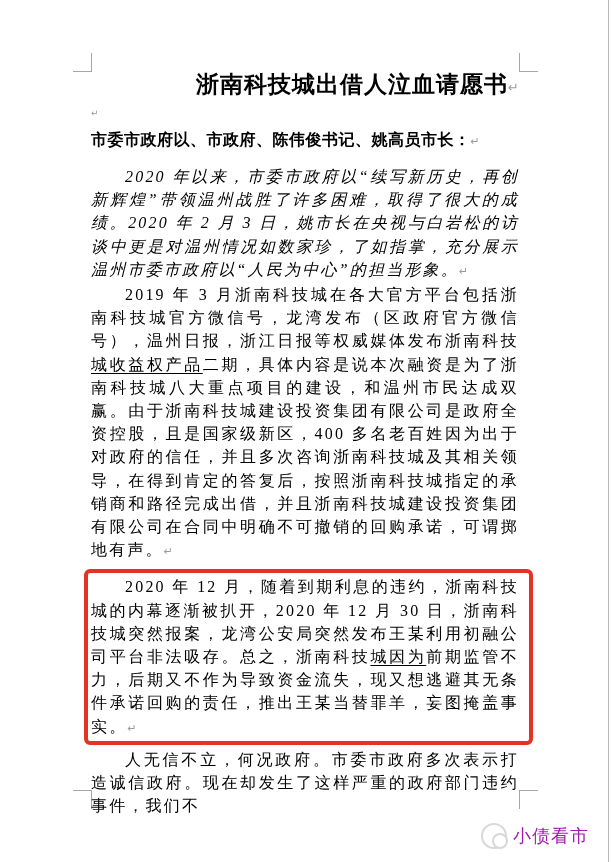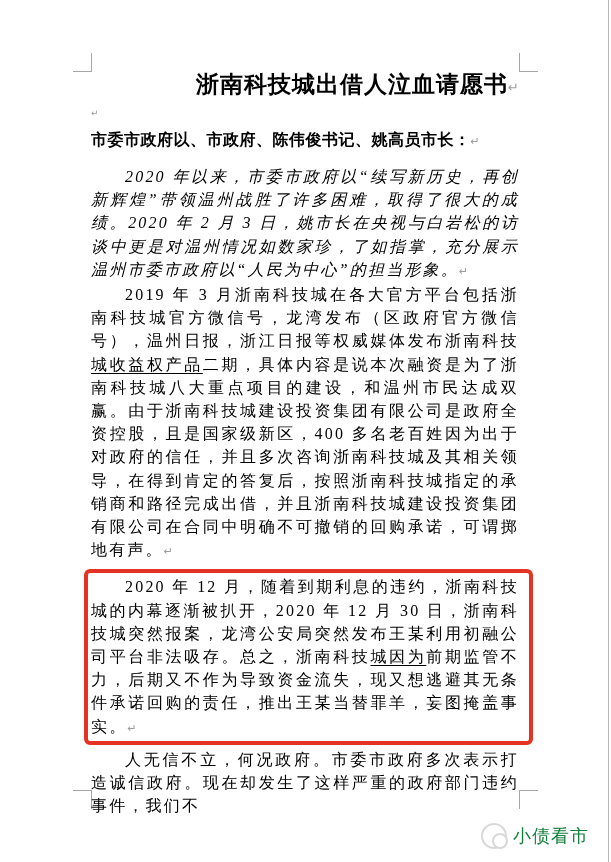--- a/index.html
+++ b/index.html
@@ -49,21 +49,21 @@
     text-underline-offset:3px;
     text-decoration:underline;
   }
   .redbox {
     border:4px solid #e53323; border-radius:6px;
     margin:6px -14px 0 -7px; padding:2px 10px 1px 3px;
   }
   .watermark {
     position:absolute; right:22px; bottom:13px;
     display:flex; align-items:center; gap:6px;
-    color:#15803d; font-size:18px; letter-spacing:1px;
+    color:#a21caf; font-size:18px; letter-spacing:1px;
     font-family:"Liberation Sans","DejaVu Sans",sans-serif;
   }
   .wm-logo { position:relative; width:22px; height:22px; border:2px solid #d8d8d8; border-radius:50%; }
   .wm-logo .inner {
     position:absolute; right:-3px; bottom:-2px; width:12px; height:12px;
     border:2px solid #d8d8d8; border-radius:50%; background:#fff;
   }
 </style>
 </head>
 <body>

